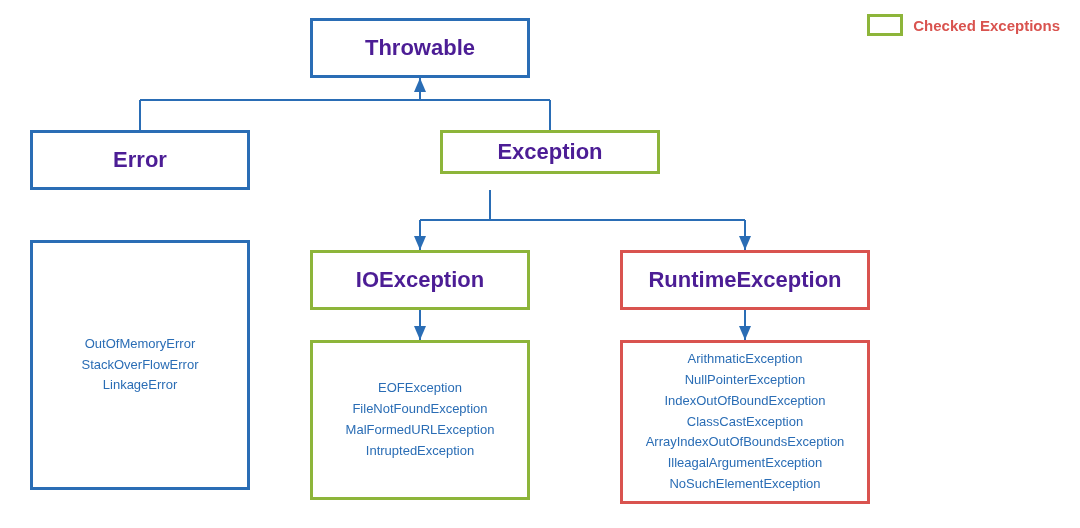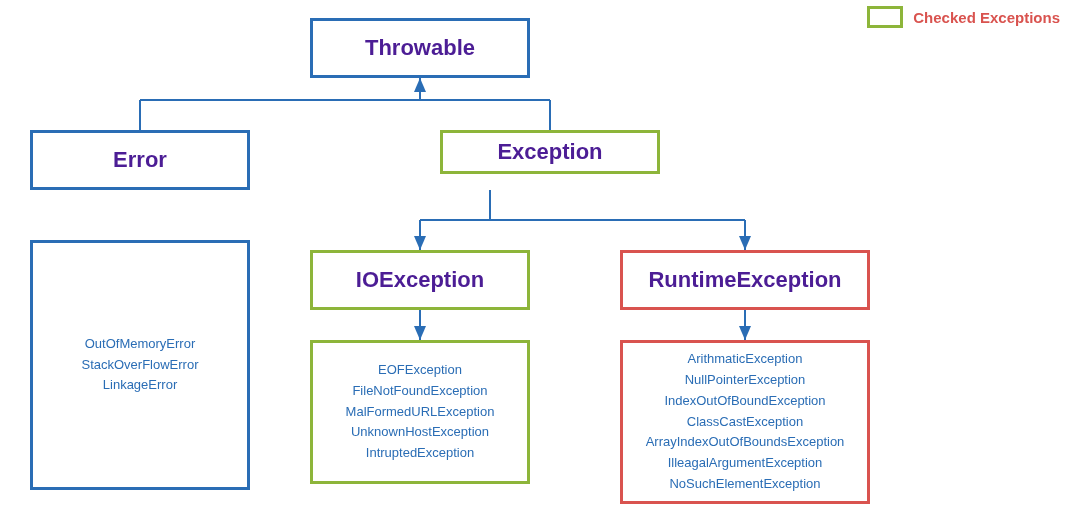--- a/index.html
+++ b/index.html
@@ -62,21 +62,21 @@
       position: absolute;
       top: 0; left: 0;
       width: 1080px;
       height: 528px;
       pointer-events: none;
     }
 
     
     .legend {
       position: absolute;
-      top: 6px;
+      top: 14px;
       right: 20px;
       display: flex;
       flex-direction: row;
       gap: 22px;
     }
 
     .legend-item {
       display: flex;
       align-items: center;
       gap: 10px;
@@ -148,26 +148,25 @@
   </div>
 
   <div class="box box-green" style="left:440px; top:130px; width:220px; height:44px;">
     <span class="box-title">Exception</span>
   </div>
 
   <div class="box box-green" style="left:310px; top:250px; width:220px; height:60px;">
     <span class="box-title">IOException</span>
   </div>
 
-  <div class="box box-green" style="left:310px; top:340px; width:220px; height:144px; flex-direction:column;">
+  <div class="box box-green" style="left:310px; top:340px; width:220px; height:160px; flex-direction:column;">
     <div class="box-list">
       <div>EOFException</div>
       <div>FileNotFoundException</div>
       <div>MalFormedURLException</div>
-      <div>UnknownHostException</div>
       <div>IntruptedException</div>
     </div>
   </div>
 
   <div class="box box-red" style="left:620px; top:250px; width:250px; height:60px;">
     <span class="box-title">RuntimeException</span>
   </div>
 
   <div class="box box-red" style="left:620px; top:340px; width:250px; height:164px; flex-direction:column;">
     <div class="box-list">

